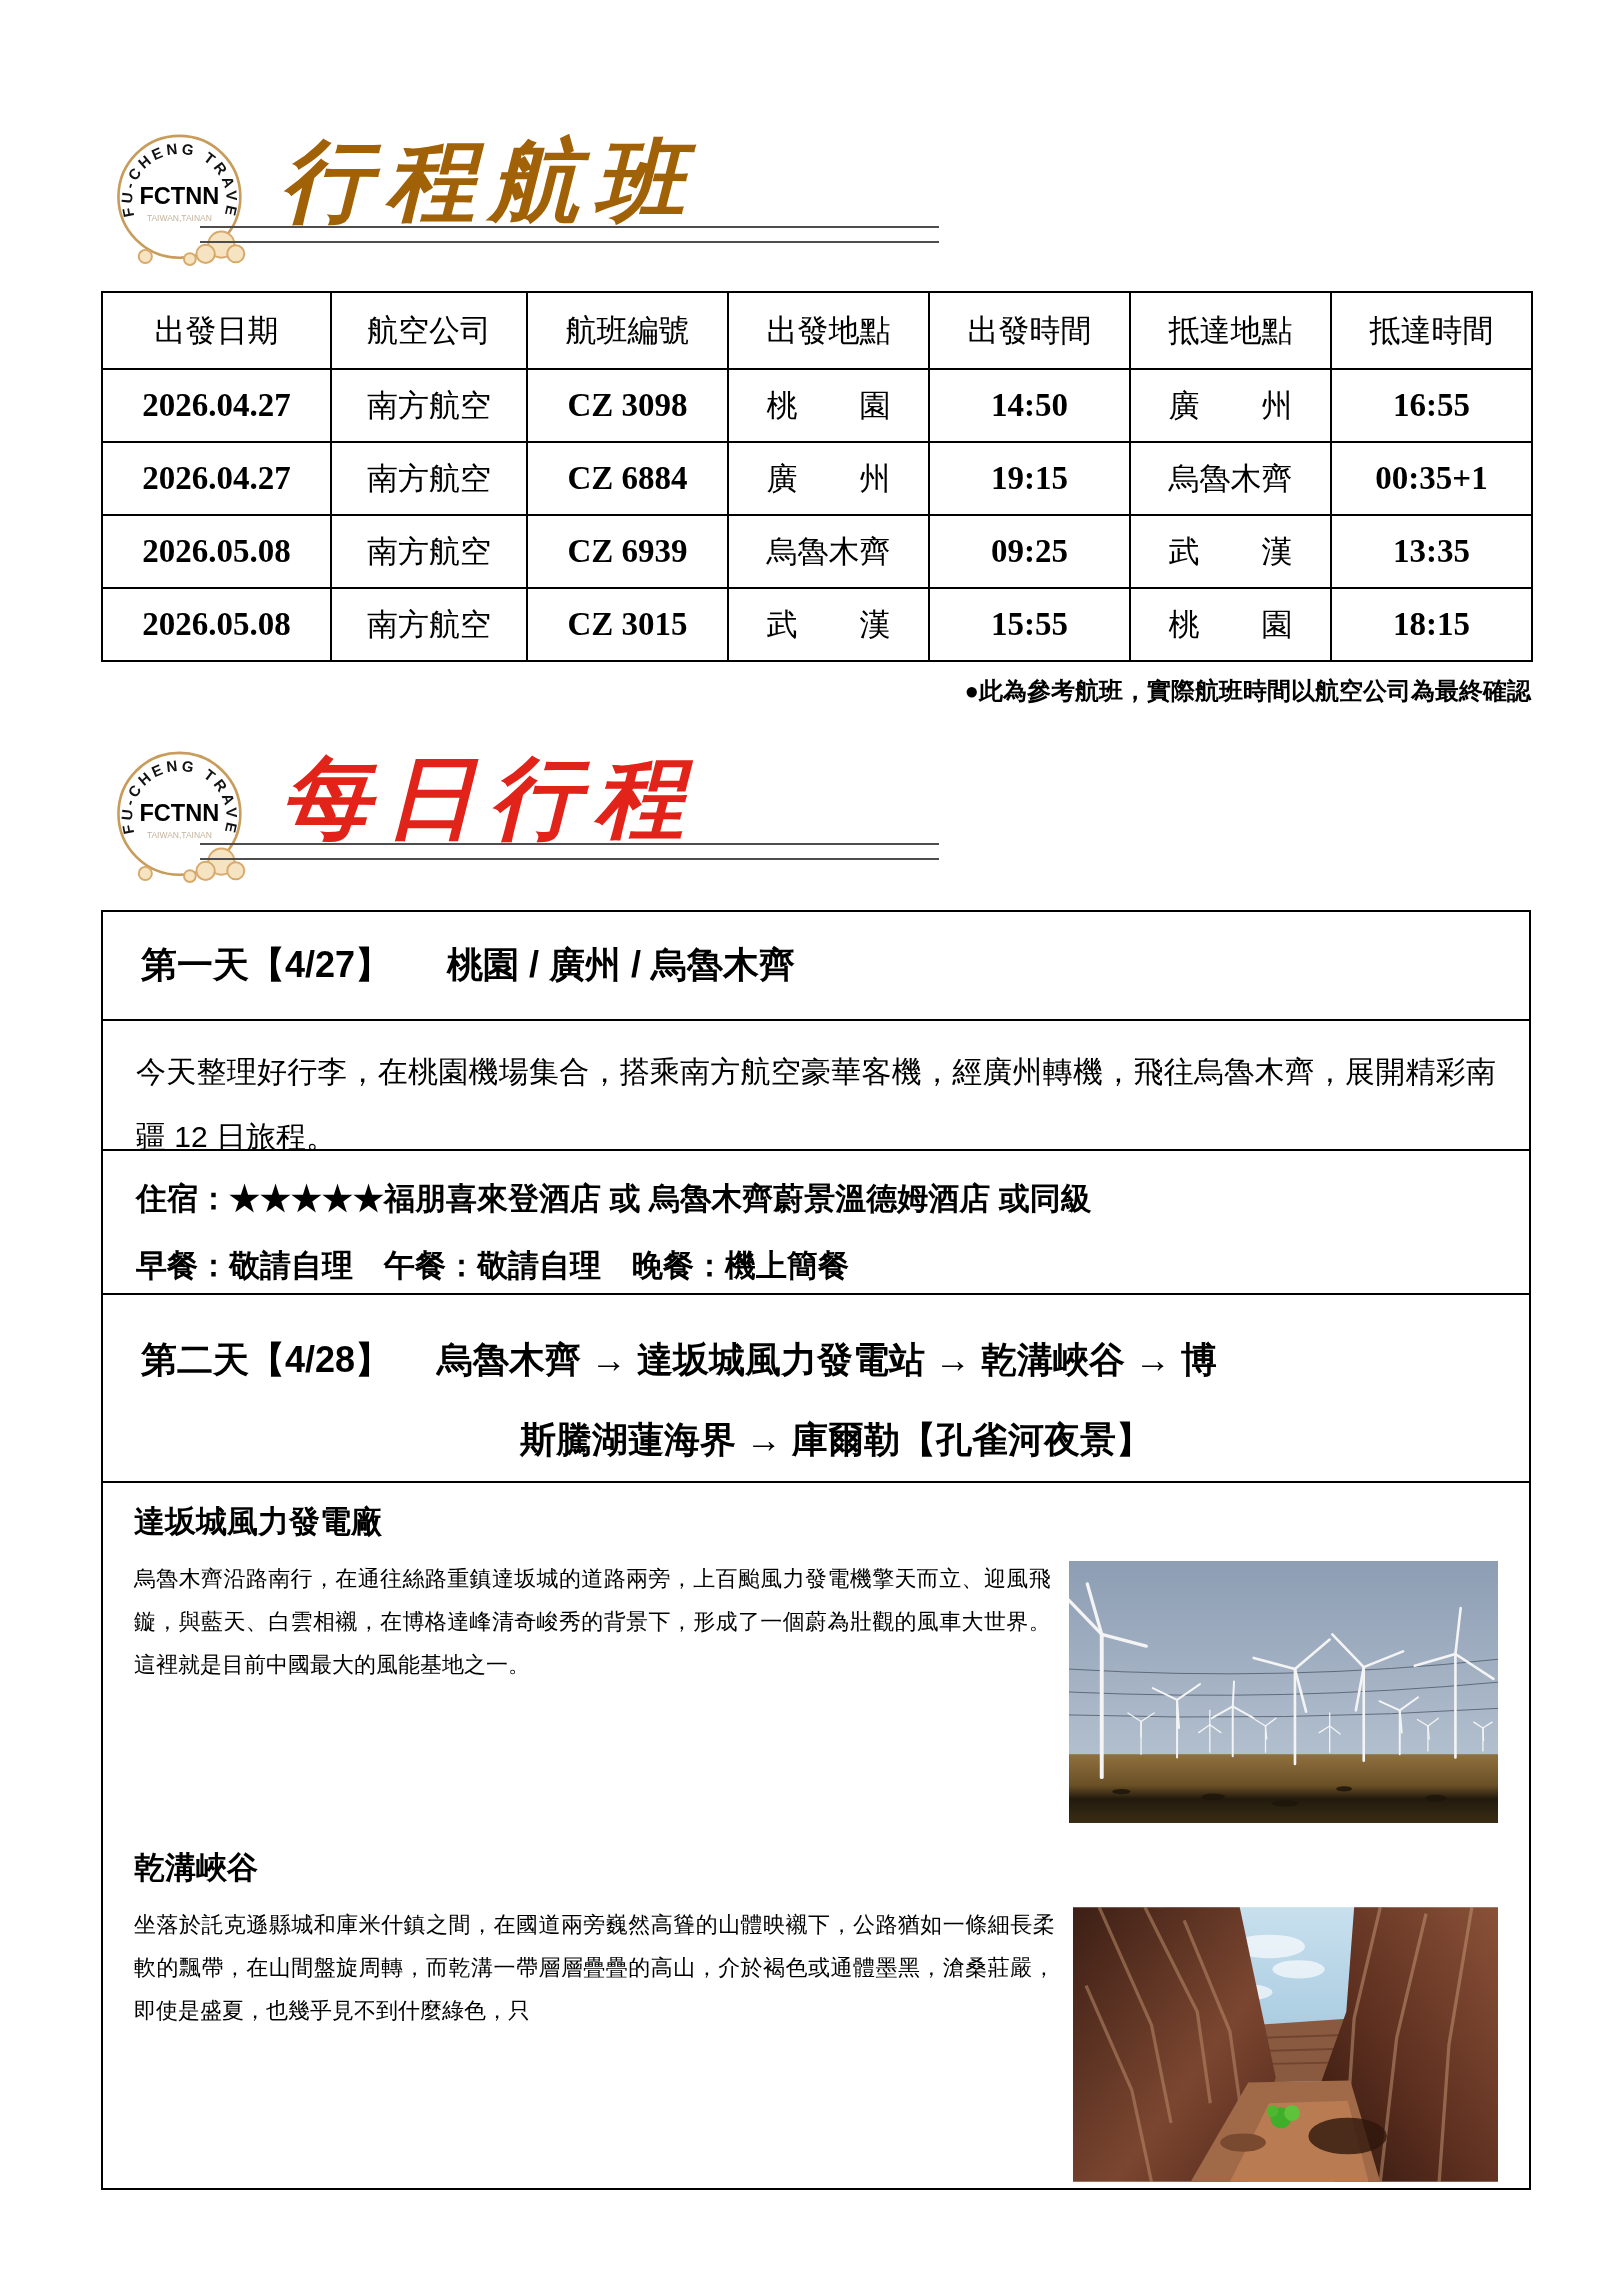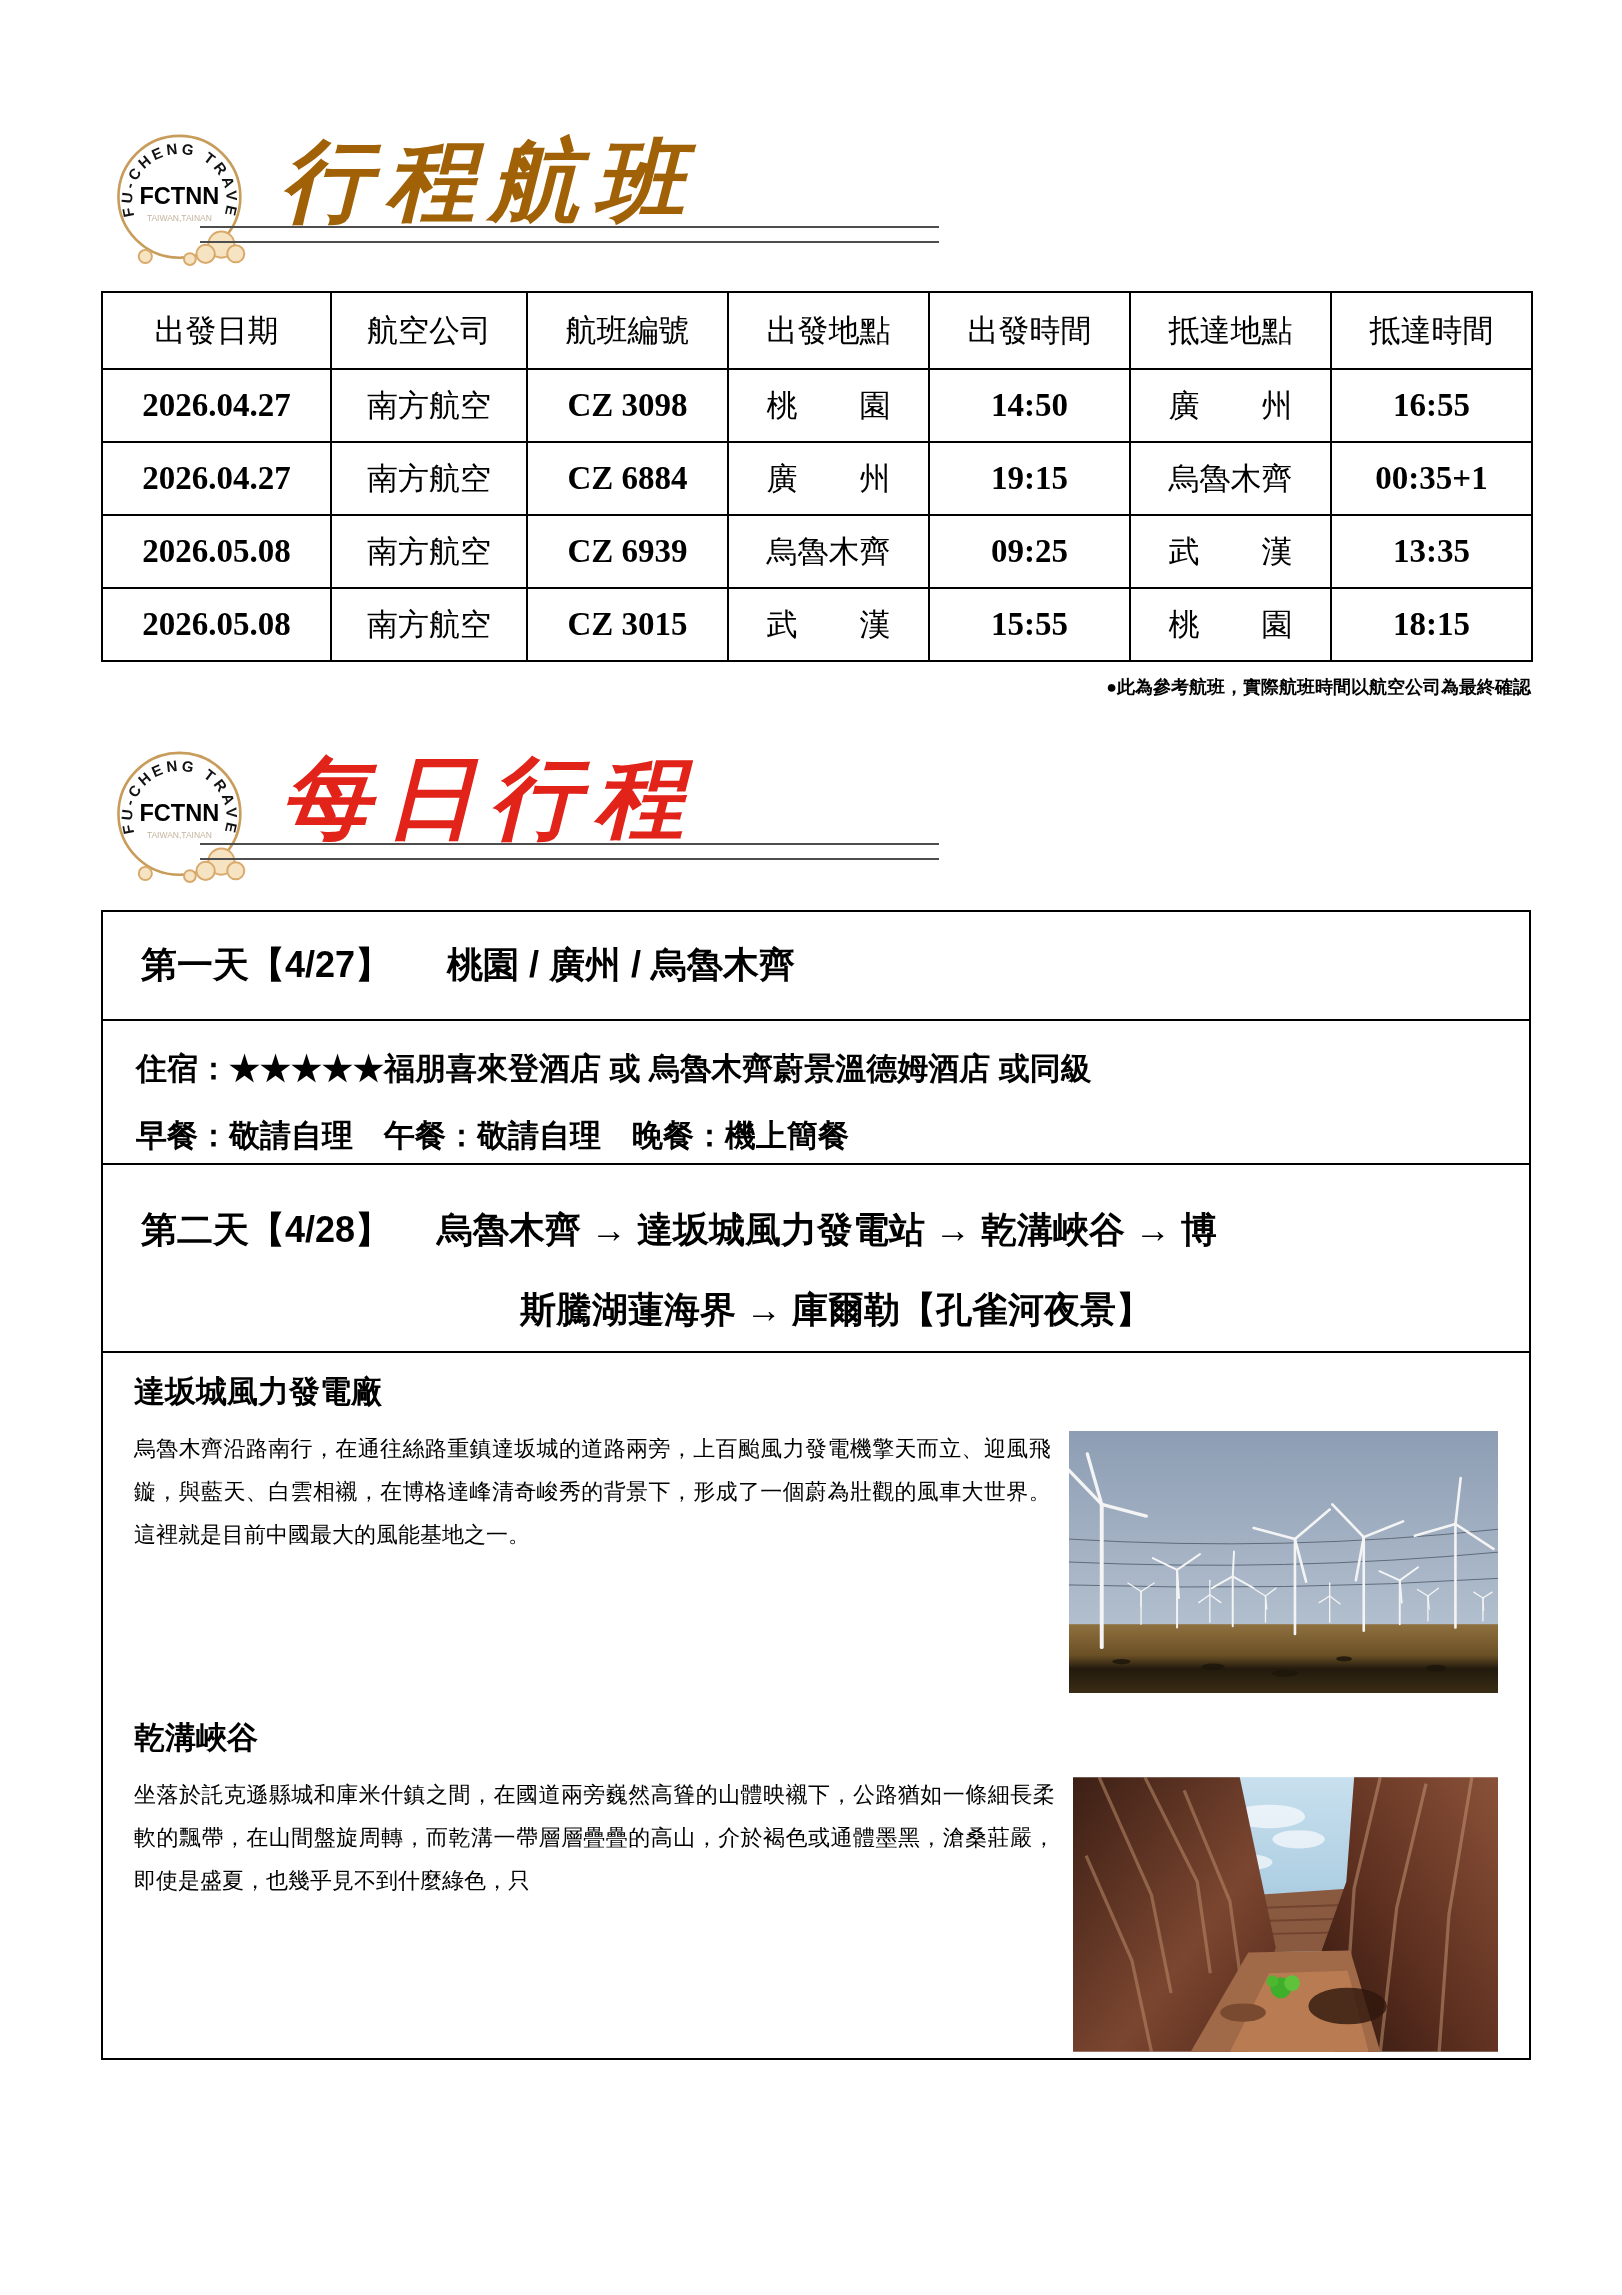--- a/index.html
+++ b/index.html
@@ -21,21 +21,21 @@
                 border-collapse:collapse;table-layout:fixed;}
   table.flights th,table.flights td{border:2px solid #000;text-align:center;
                 vertical-align:middle;padding:0;}
   table.flights tr{height:73px;}
   table.flights tr.head{height:77px;}
   table.flights{border:2.6px solid #000;}
   .zh{font-weight:normal;font-size:31px;}
   .num{font-family:"Liberation Serif",serif;font-weight:bold;font-size:33px;}
 
   .flight-note{position:absolute;right:91px;top:675px;width:916px;
-               text-align:right;font-weight:bold;font-size:18px;}
+               text-align:right;font-weight:bold;font-size:24px;}
 
   
   .daily{position:absolute;left:101px;top:910px;width:1430px;
          border:2.6px solid #000;box-sizing:border-box;}
   .drow{border-bottom:2.6px solid #000;box-sizing:border-box;}
   .drow:last-child{border-bottom:none;}
   .day-head{height:109px;display:flex;align-items:center;gap:56px;
             padding-left:38px;font-size:36px;font-weight:bold;}
   .day1-desc{height:130px;padding:18.3px 33px 0 33px;font-size:30px;
              line-height:65px;text-align:justify;box-sizing:border-box;}
@@ -161,20 +161,21 @@
     <div class="rule r2"></div>
   </div>
 
   <div class="daily">
 
     <div class="drow day-head">
       <span>第一天【4/27】</span>
       <span>桃園 / 廣州 / 烏魯木齊</span>
     </div>
 
+    <div class="drow day1-desc">今天整理好行李，在桃園機場集合，搭乘南方航空豪華客機，經廣州轉機，飛往烏魯木齊，展開精彩南疆 12 日旅程。</div>
 
     <div class="drow day1-board">
       <div>住宿：★★★★★福朋喜來登酒店 或 烏魯木齊蔚景溫德姆酒店 或同級</div>
       <div>早餐：敬請自理　午餐：敬請自理　晚餐：機上簡餐</div>
     </div>
 
     <div class="drow day2-head">
       <div class="line1">
         <span>第二天【4/28】</span>
         <span>烏魯木齊 → 達坂城風力發電站 → 乾溝峽谷 → 博</span>

